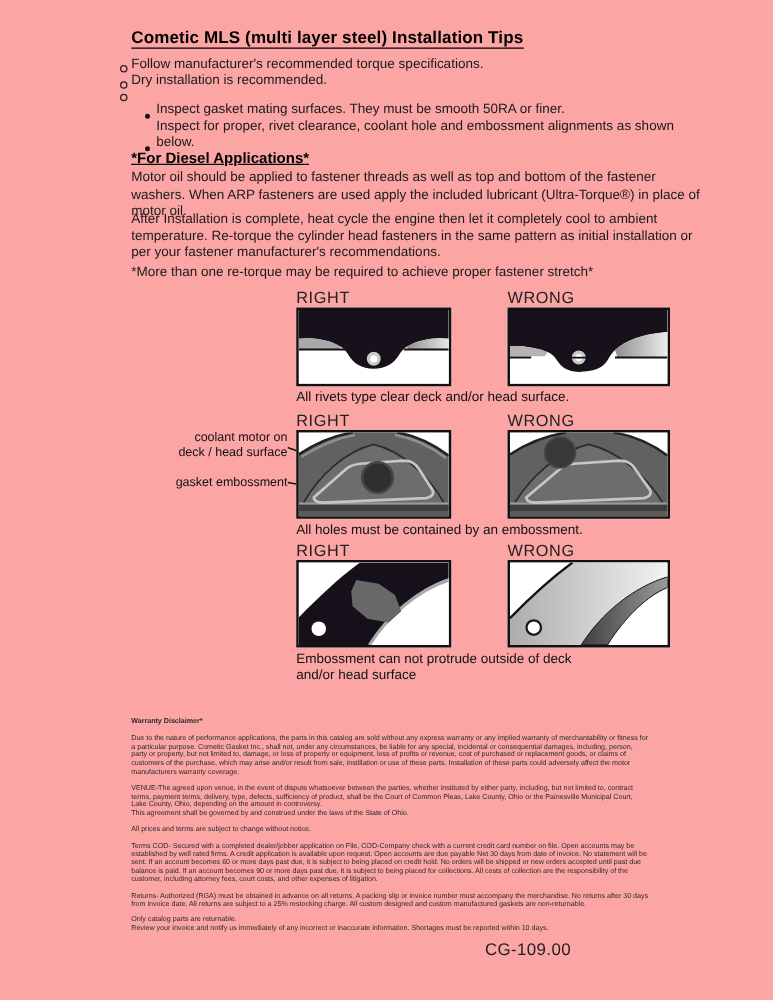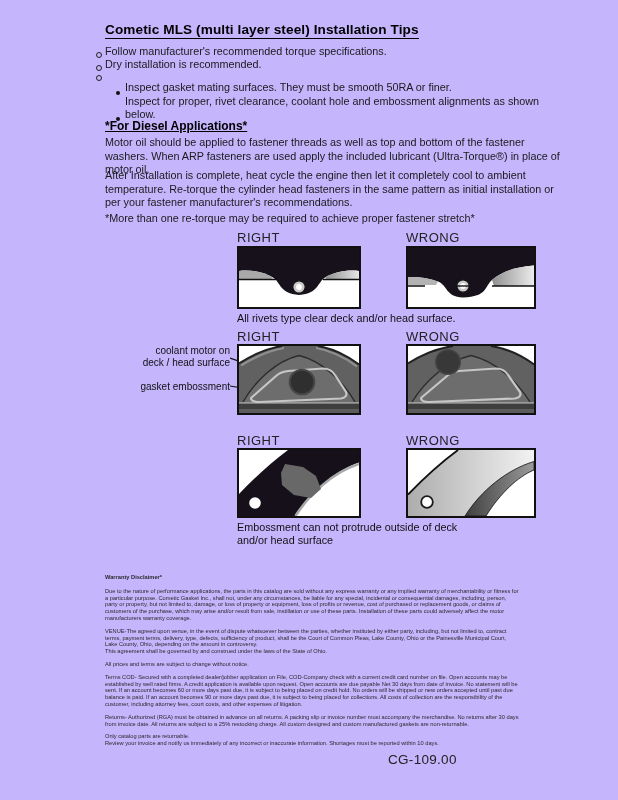--- a/index.html
+++ b/index.html
@@ -1,16 +1,16 @@
 <!DOCTYPE html>
 <html><head>
 <meta charset="utf-8">
 <style>
   html,body{margin:0;padding:0;background:#888;}
-  #page{position:relative;width:618px;height:800px;background:#c4b5fd;margin:0 auto;
+  #page{position:relative;width:618px;height:800px;background:#fca5a5;margin:0 auto;
         font-family:"Liberation Sans","DejaVu Sans",sans-serif;color:#1a1a1a;overflow:hidden;}
   .abs{position:absolute;}
   
   #title{left:105px;top:22px;font-size:13.6px;font-weight:bold;color:#000;
          border-bottom:1.8px solid #000;padding-bottom:1px;display:inline-block;letter-spacing:.1px;}
   .bullets{left:96px;top:45px;width:475px;font-size:10.8px;line-height:13.2px;}
   .b-row{display:flex;align-items:flex-end;}
   .b-row .mark{flex:0 0 9px;margin-top:4px;}
   .circ{width:4px;height:4px;border:1px solid #222;border-radius:50%;display:block;}
   .dot{width:4px;height:4px;background:#111;border-radius:50%;display:block;}
@@ -156,20 +156,21 @@
       <path d="M45,0 C29,2.5 13,9 0,17.5" stroke="#222" stroke-width="2" fill="none"></path>
       <path d="M83,0 C99,2.5 114,9.5 126,18.5" stroke="#222" stroke-width="2" fill="none"></path>
       <rect y="56" width="126" height="1.8" fill="#9a9a9a"></rect>
       <rect y="57.8" width="126" height="5.2" fill="#3e3e3e"></rect>
       <rect y="63" width="126" height="4" fill="#5c5c5c"></rect>
       <path d="M13,52 L39,30 Q43,26 51,25 L88,22.5 Q96,22.5 100,29 L112,46 Q114,51 107,52.5 L21,56 Q13,56 13,52 Z" stroke="#c6c6c6" stroke-width="2.2" fill="none"></path>
       <circle cx="40" cy="16" r="12.3" fill="#383838" stroke="#474747" stroke-width="1.5"></circle>
     </svg>
   </div>
 
+  <div class="abs caption" style="left:237px;top:418px;width:300px;">All holes must be contained by an embossment.</div>
 
   <div class="abs dg-label" style="left:237px;top:433px;width:124px;">RIGHT</div>
   <div class="abs dg-label" style="left:406px;top:433px;width:130px;">WRONG</div>
 
   <div class="abs dg-box" style="left:237px;top:448px;width:124px;height:70px;">
     <svg viewBox="0 0 120 66" preserveAspectRatio="none">
       <rect width="120" height="66" fill="#ffffff"></rect>
       <path d="M49,0 H120 V12.5 C96,20.5 72,41 57,66 H0 V44 C16,27.5 32,12.5 49,0 Z" fill="#16101a"></path>
       <path d="M120,14 C95,22 71,43 56.5,66" stroke="#a8a8a8" stroke-width="2.6" fill="none"></path>
       <path d="M46,14 L64,17 L77,26 L82,39 L72,48 L55,45 L43,35 L42,23 Z" fill="#686868"></path>

